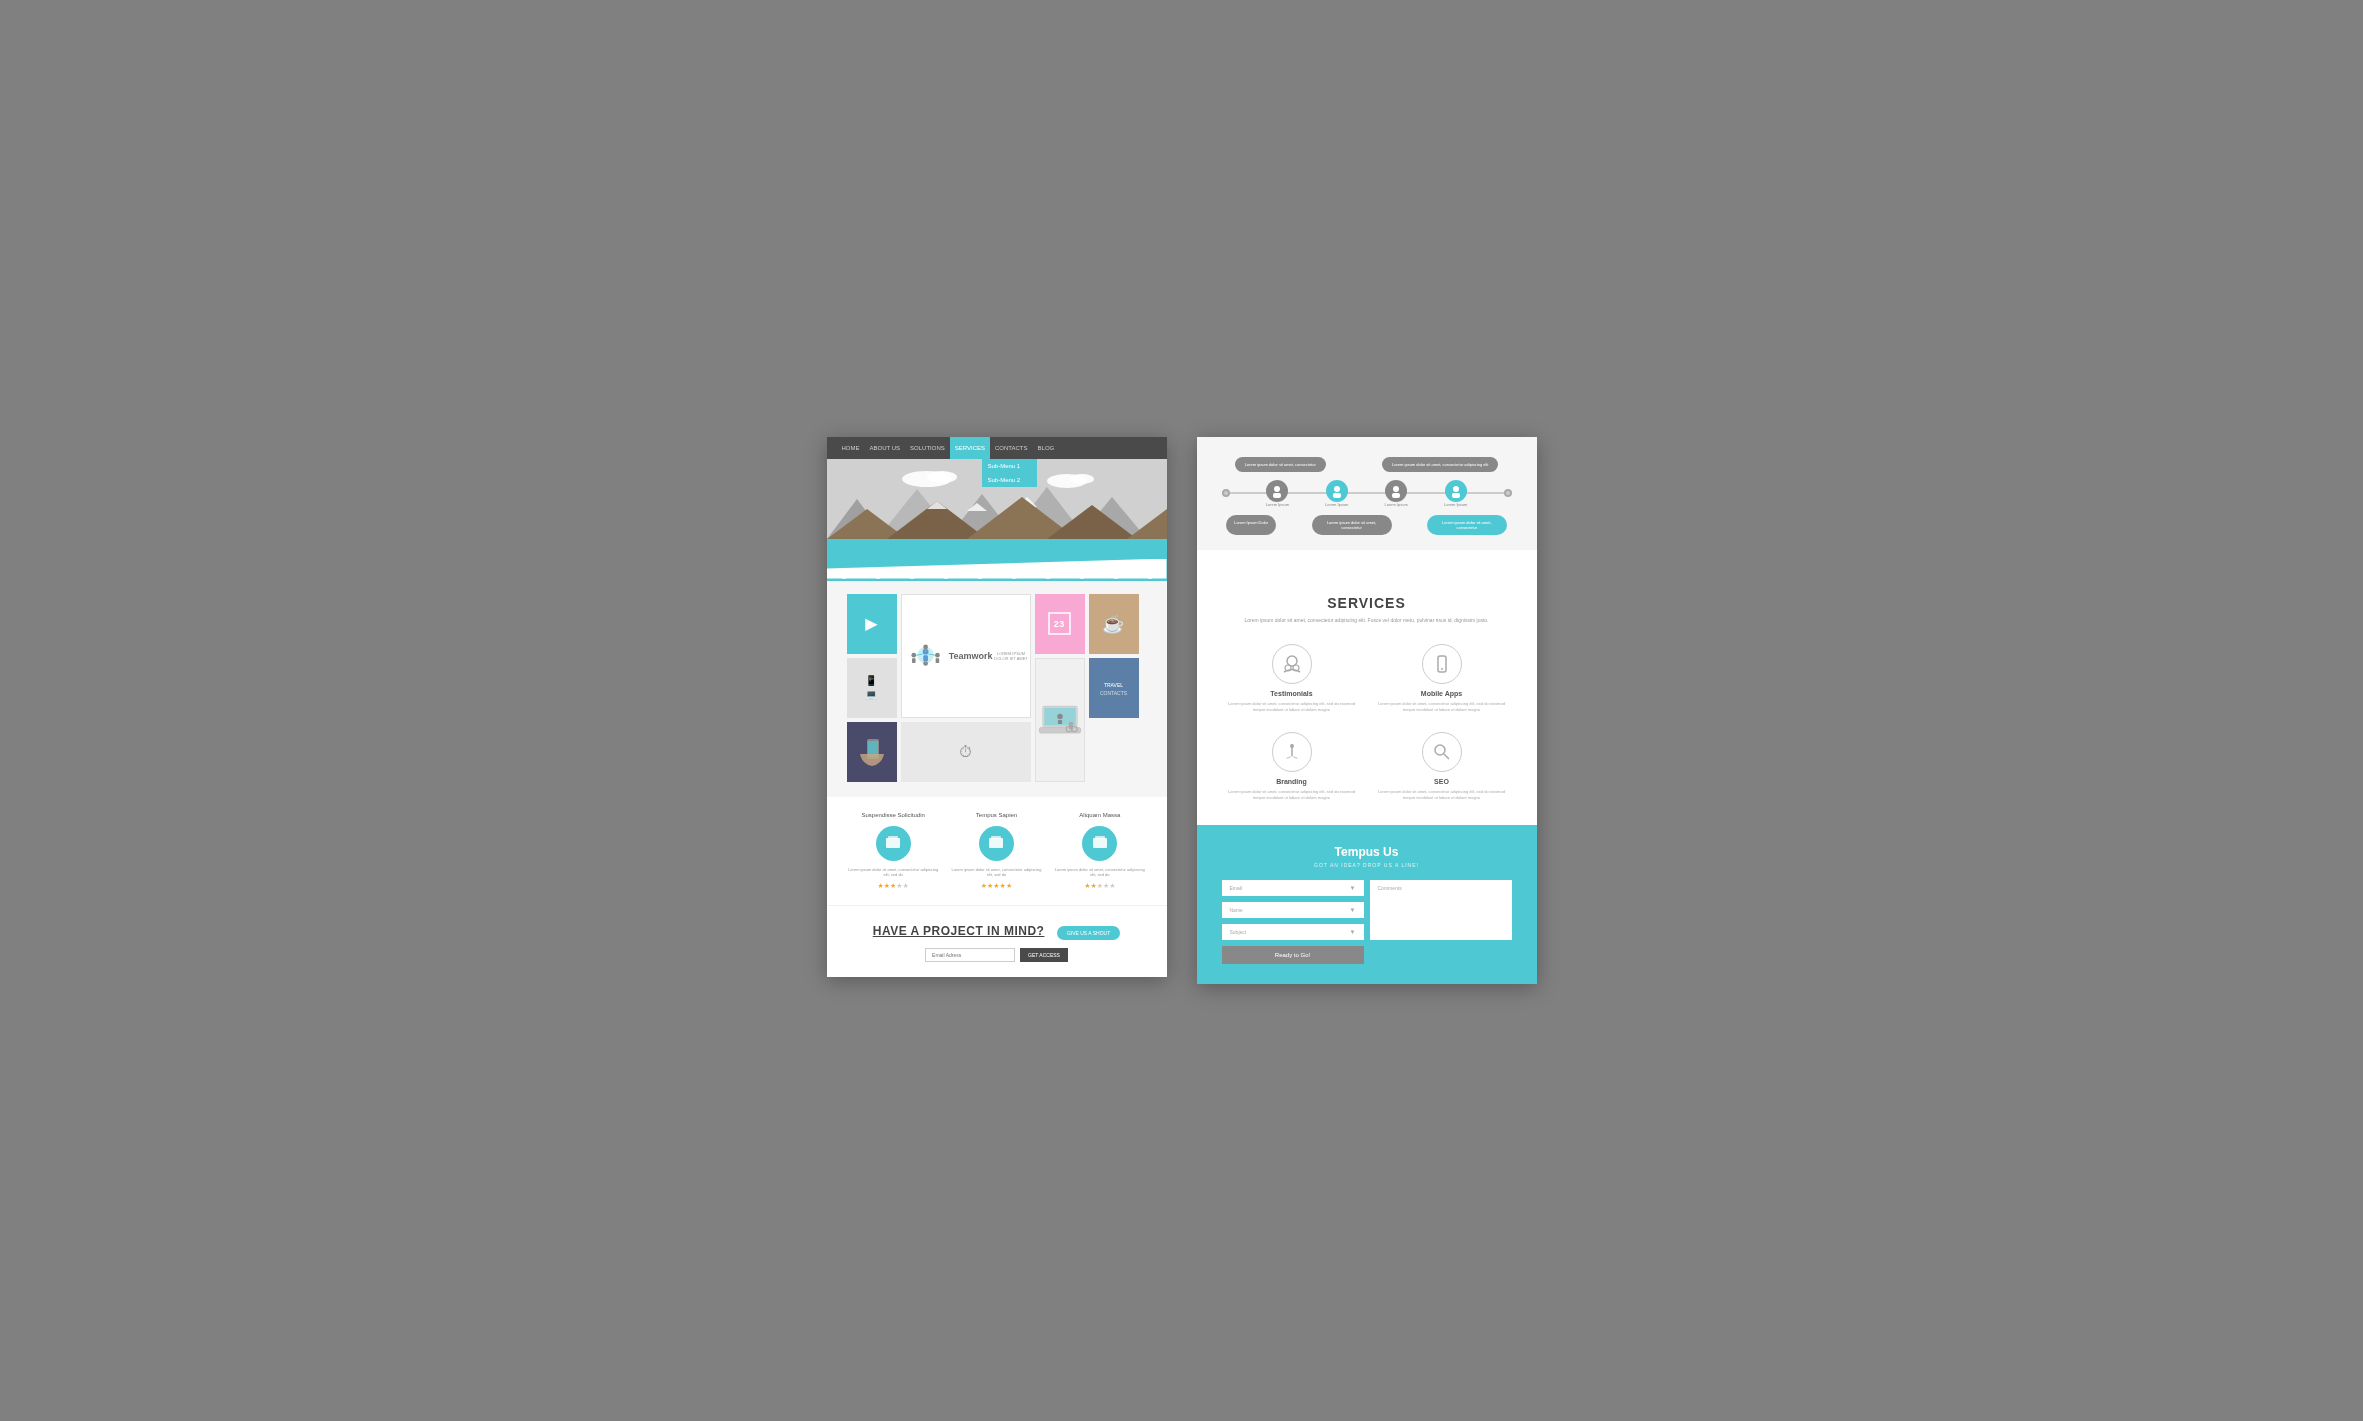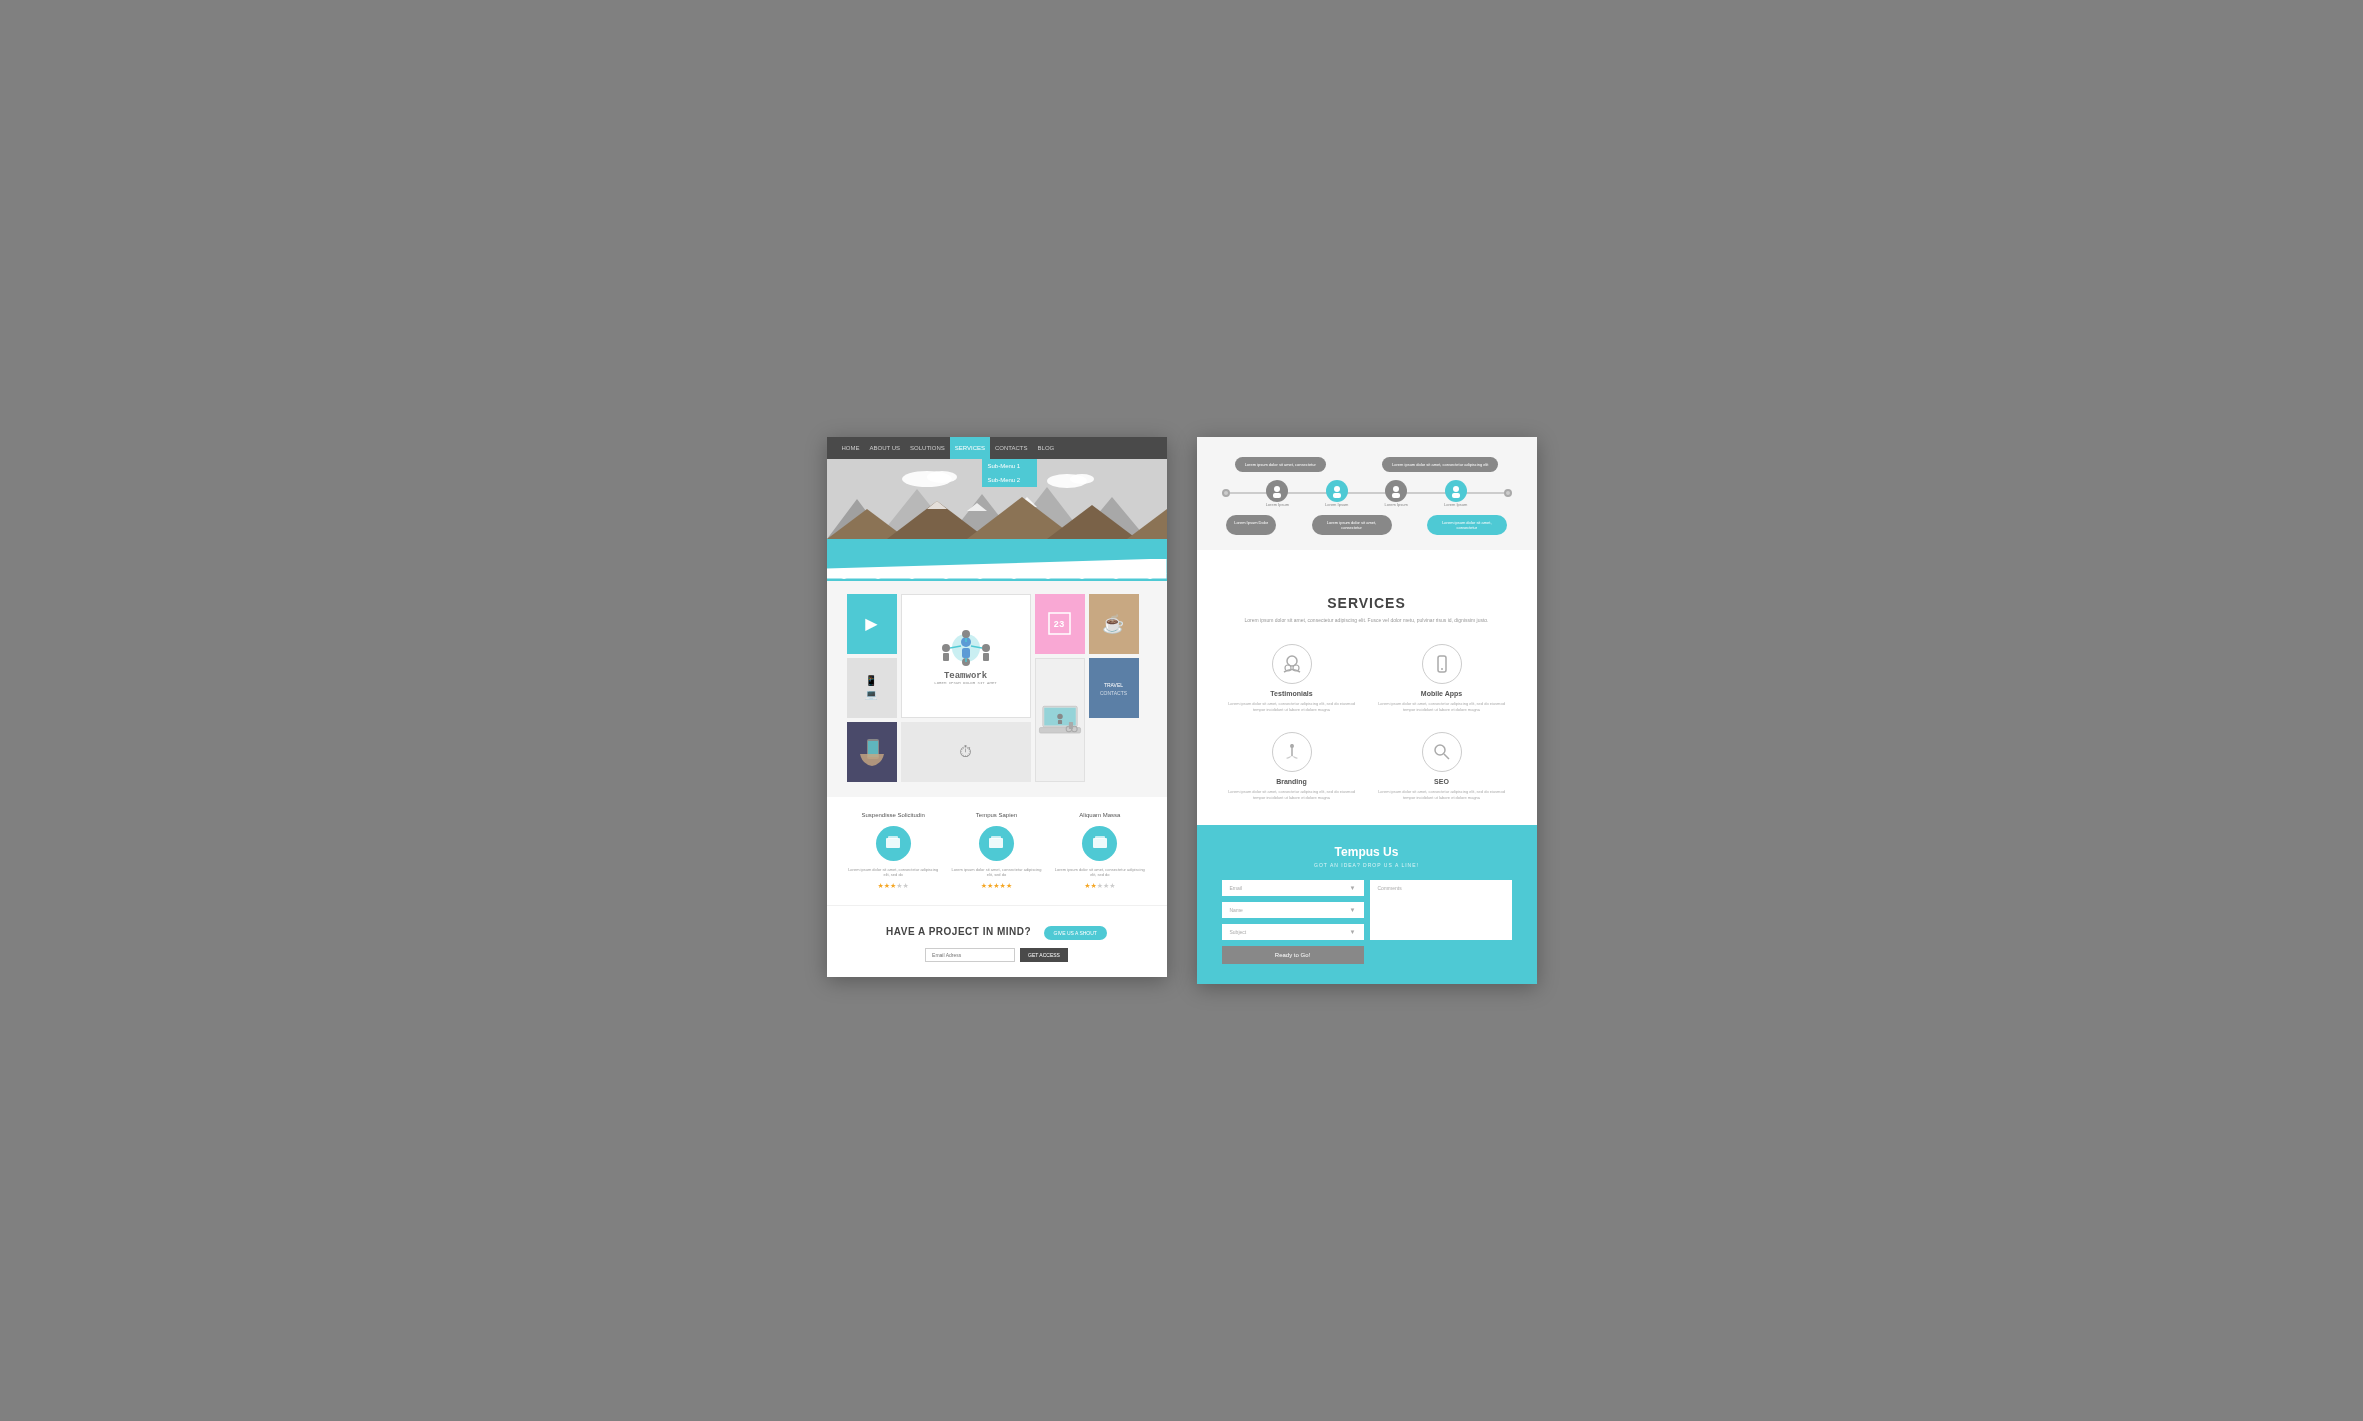--- a/index.html
+++ b/index.html
@@ -107,23 +107,22 @@
       justify-content: center;
       font-size: 5px;
       color: #666;
       overflow: hidden;
     }
     .grid-item.teal { background: #4ec9d4; }
     .grid-item.dark { background: #f9a8d4; font-family: Liberation Mono, monospace; }
     .grid-item.teamwork {
       background: #fff;
       border: 1px solid #e0e0e0;
-      flex-direction: column;
+      flex-direction: row;
       grid-row: span 2;
-      font-family: Liberation Mono, monospace;
     }
     .grid-item.laptop {
       background: #f0f0f0;
       border: 1px solid #e0e0e0;
       grid-row: span 2;
     }
     .teamwork-text {
       font-size: 9px;
       color: #666;
       font-weight: bold;
@@ -177,25 +176,26 @@
     .star-empty { color: #ccc; }
 
     
     .cta-section {
       background: #fff;
       padding: 15px 20px;
       text-align: center;
       border-top: 1px solid #f0f0f0;
     }
     .cta-title {
-      font-size: 10px;
+      font-size: 12px;
       font-weight: bold;
       color: #444;
       text-transform: uppercase;
       letter-spacing: 0.5px;
+      text-decoration: underline;
     }
     .cta-button {
       display: inline-block;
       background: #4ec9d4;
       color: white;
       font-size: 5px;
       padding: 4px 10px;
       border-radius: 10px;
       margin-left: 8px;
       cursor: pointer;

